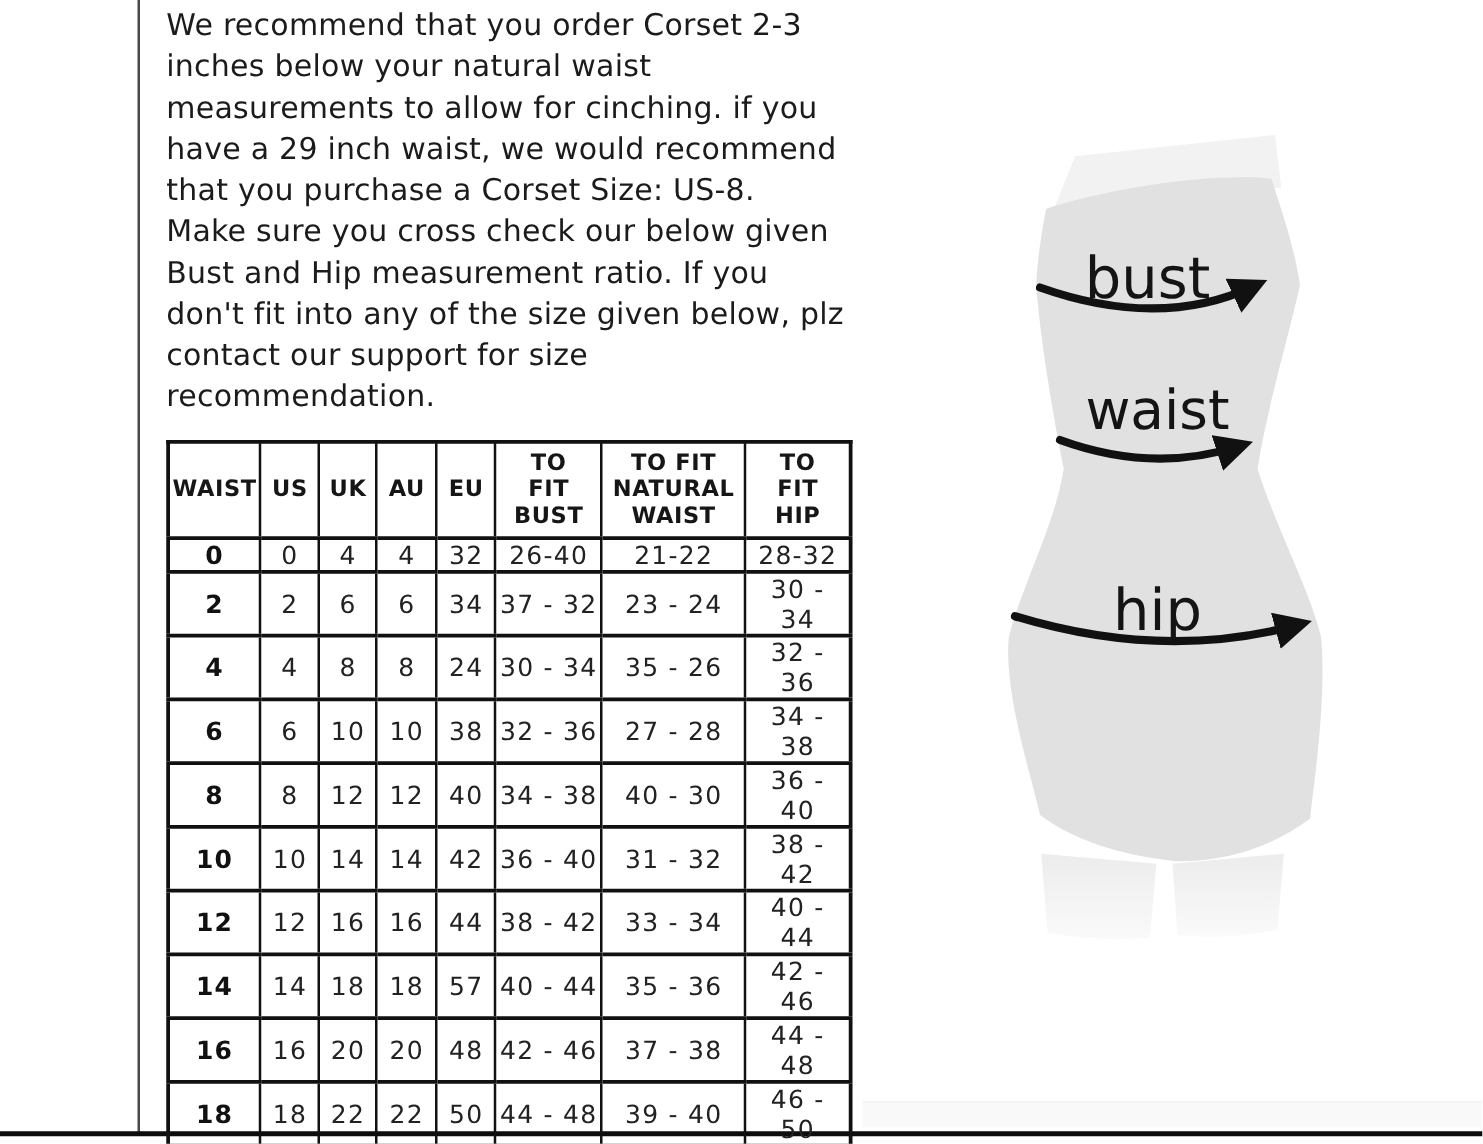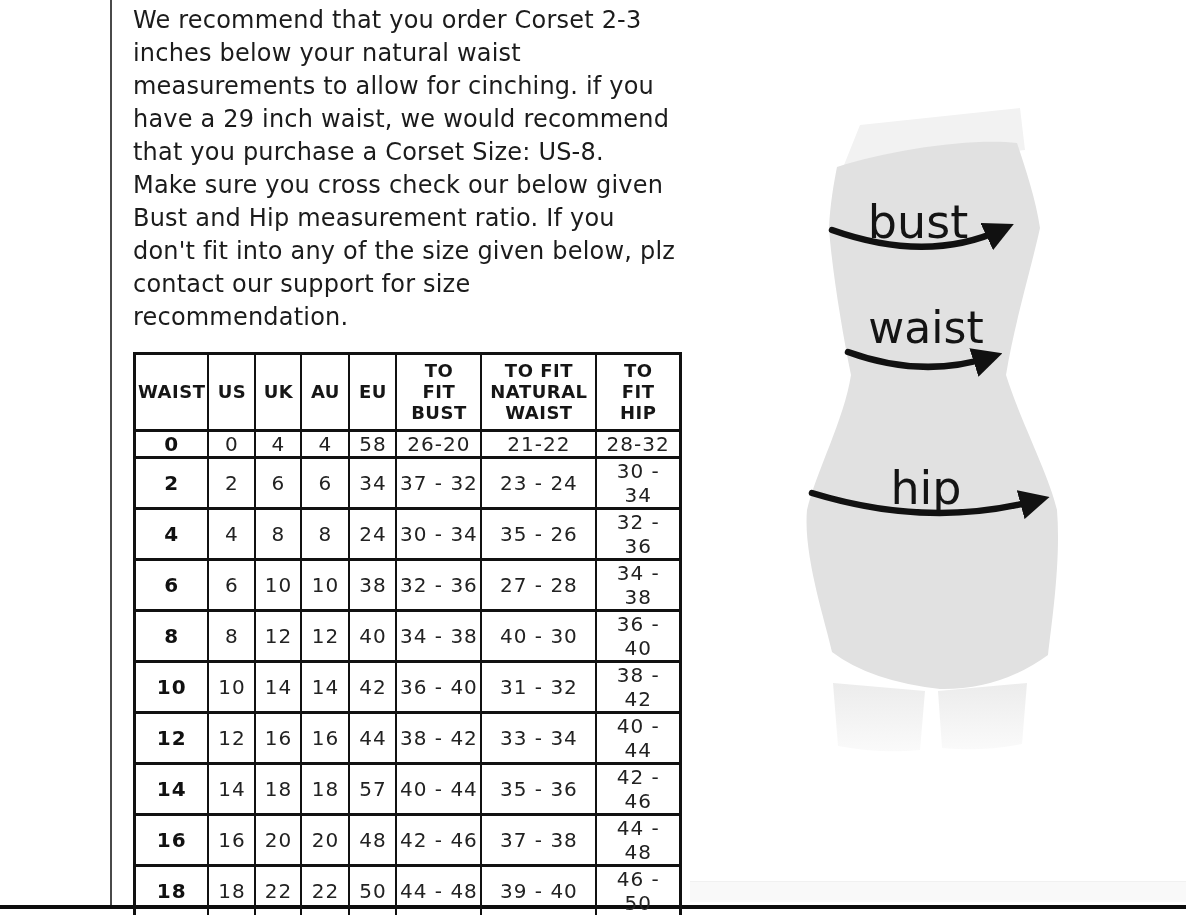--- a/index.html
+++ b/index.html
@@ -85,22 +85,22 @@
 FIT
 HIP</th>
         </tr>
     </thead>
     <tbody>
         <tr>
           <td class="col-size">0</td>
           <td>0</td>
           <td>4</td>
           <td>4</td>
-          <td>58</td>
-          <td>26-20</td>
+          <td>32</td>
+          <td>26-40</td>
           <td>21-22</td>
           <td>28-32</td>
         </tr>
         <tr>
           <td class="col-size">2</td>
           <td>2</td>
           <td>6</td>
           <td>6</td>
           <td>34</td>
           <td>37 - 32</td>

